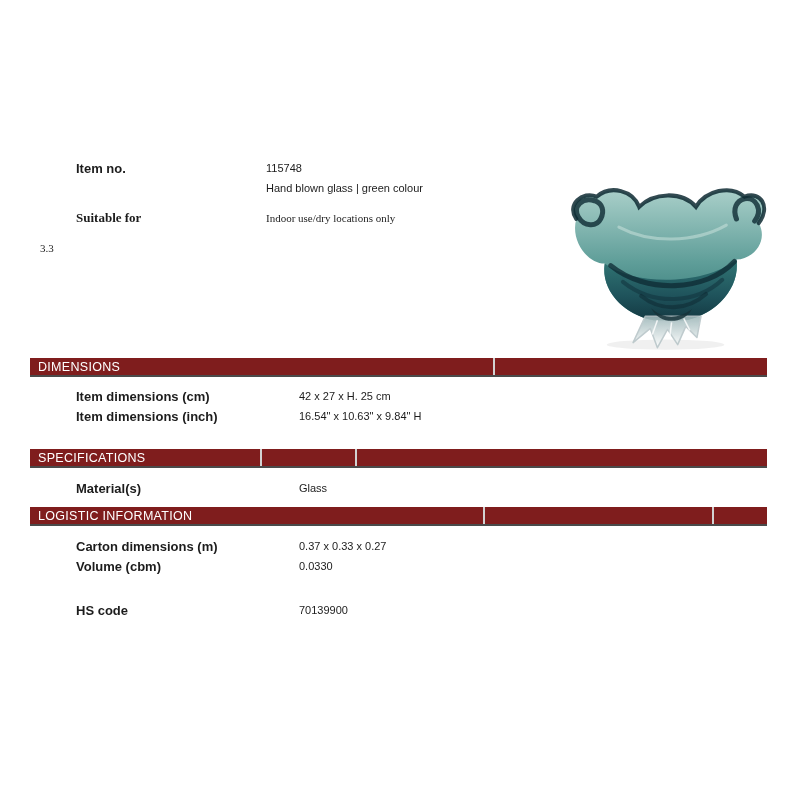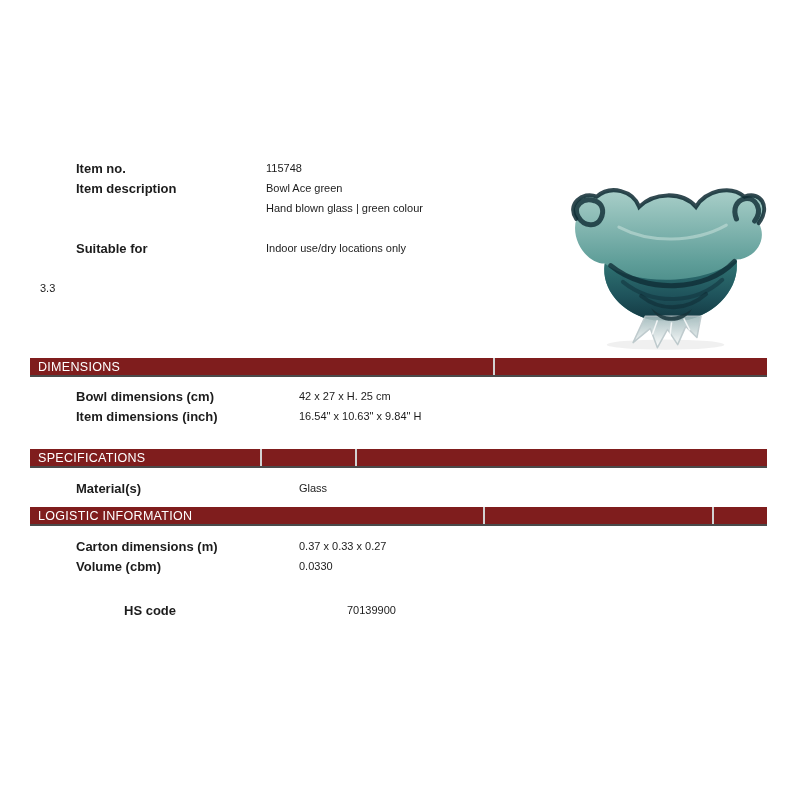--- a/index.html
+++ b/index.html
@@ -13,21 +13,21 @@
   }
   .page { position:absolute; inset:0; }
 
   
   .row { display:flex; height:20px; align-items:center; }
   .row .lbl { font-weight:bold; font-size:13px; flex:0 0 auto;padding-left:36px; }
   .row .val { font-size:11px; }
 
   .info-section { position:absolute; left:40px; top:158px; }
   .info-section .lbl { width:190px; }
-  .gap20 { margin-top:20px; }
+  .gap20 { margin-top:10px;font-family:Liberation Serif, serif; }
 
   
   .bar {
     position:absolute; left:30px; width:737px; height:19px;
     background:#7f1d1d;
     border-bottom:2px solid #4a4a4a;
     display:flex; align-items:center;
     padding-left:8px; box-sizing:border-box;
     color:#ffffff; font-size:12.5px; font-weight:500; letter-spacing:0.3px;
   }
@@ -35,39 +35,35 @@
     position:absolute; top:0; bottom:0; width:2px; background:#d2d2d2;
   }
   .bar-dimensions { top:358px; }
   .bar-specifications { top:449px; }
   .bar-logistic { top:507px;text-align:center; }
 
   .dim-rows  { position:absolute; left:40px; top:386px; }
   .spec-rows { position:absolute; left:40px; top:478px; }
   .log-rows  { position:absolute; left:40px; top:536px; }
   .dim-rows .lbl, .spec-rows .lbl, .log-rows .lbl { width:223px; }
-  .hs-row { margin-top:24px;margin-left:48px; }
+  .hs-row { margin-top:24px; }
 
   .product-photo {
     position:absolute; left:552px; top:166px; width:225px; height:185px;
   }
 </style>
 </head>
 <body>
 
 <div class="page">
 
   <div class="info-section">
     <div class="row">
       <span class="lbl">Item no.</span>
       <span class="val">115748</span>
-    </div>
-    <div class="row">
-      <span class="lbl">Item description</span>
-      <span class="val">Bowl Ace green</span>
     </div>
     <div class="row">
       <span class="lbl"></span>
       <span class="val">Hand blown glass | green colour</span>
     </div>
     <div class="row gap20">
       <span class="lbl">Suitable for</span>
       <span class="val">Indoor use/dry locations only</span>
     </div>
     <div class="row gap20">
@@ -118,21 +114,21 @@
       <path d="M104 152 L99 166 M118 154 L116 170 M130 150 L136 162" stroke="#ffffff" stroke-width="1.5" opacity="0.8" fill="none"></path>
     </svg>
   </div>
 
   <div class="bar bar-dimensions">
     <span>DIMENSIONS</span>
     <span class="divider" style="left:463px"></span>
   </div>
   <div class="dim-rows">
     <div class="row">
-      <span class="lbl">Bowl dimensions (cm)</span>
+      <span class="lbl">Item dimensions (cm)</span>
       <span class="val">42 x 27 x H. 25 cm</span>
     </div>
     <div class="row">
       <span class="lbl">Item dimensions (inch)</span>
       <span class="val">16.54" x 10.63" x 9.84" H</span>
     </div>
   </div>
 
   <div class="bar bar-specifications">
     <span>SPECIFICATIONS</span>

